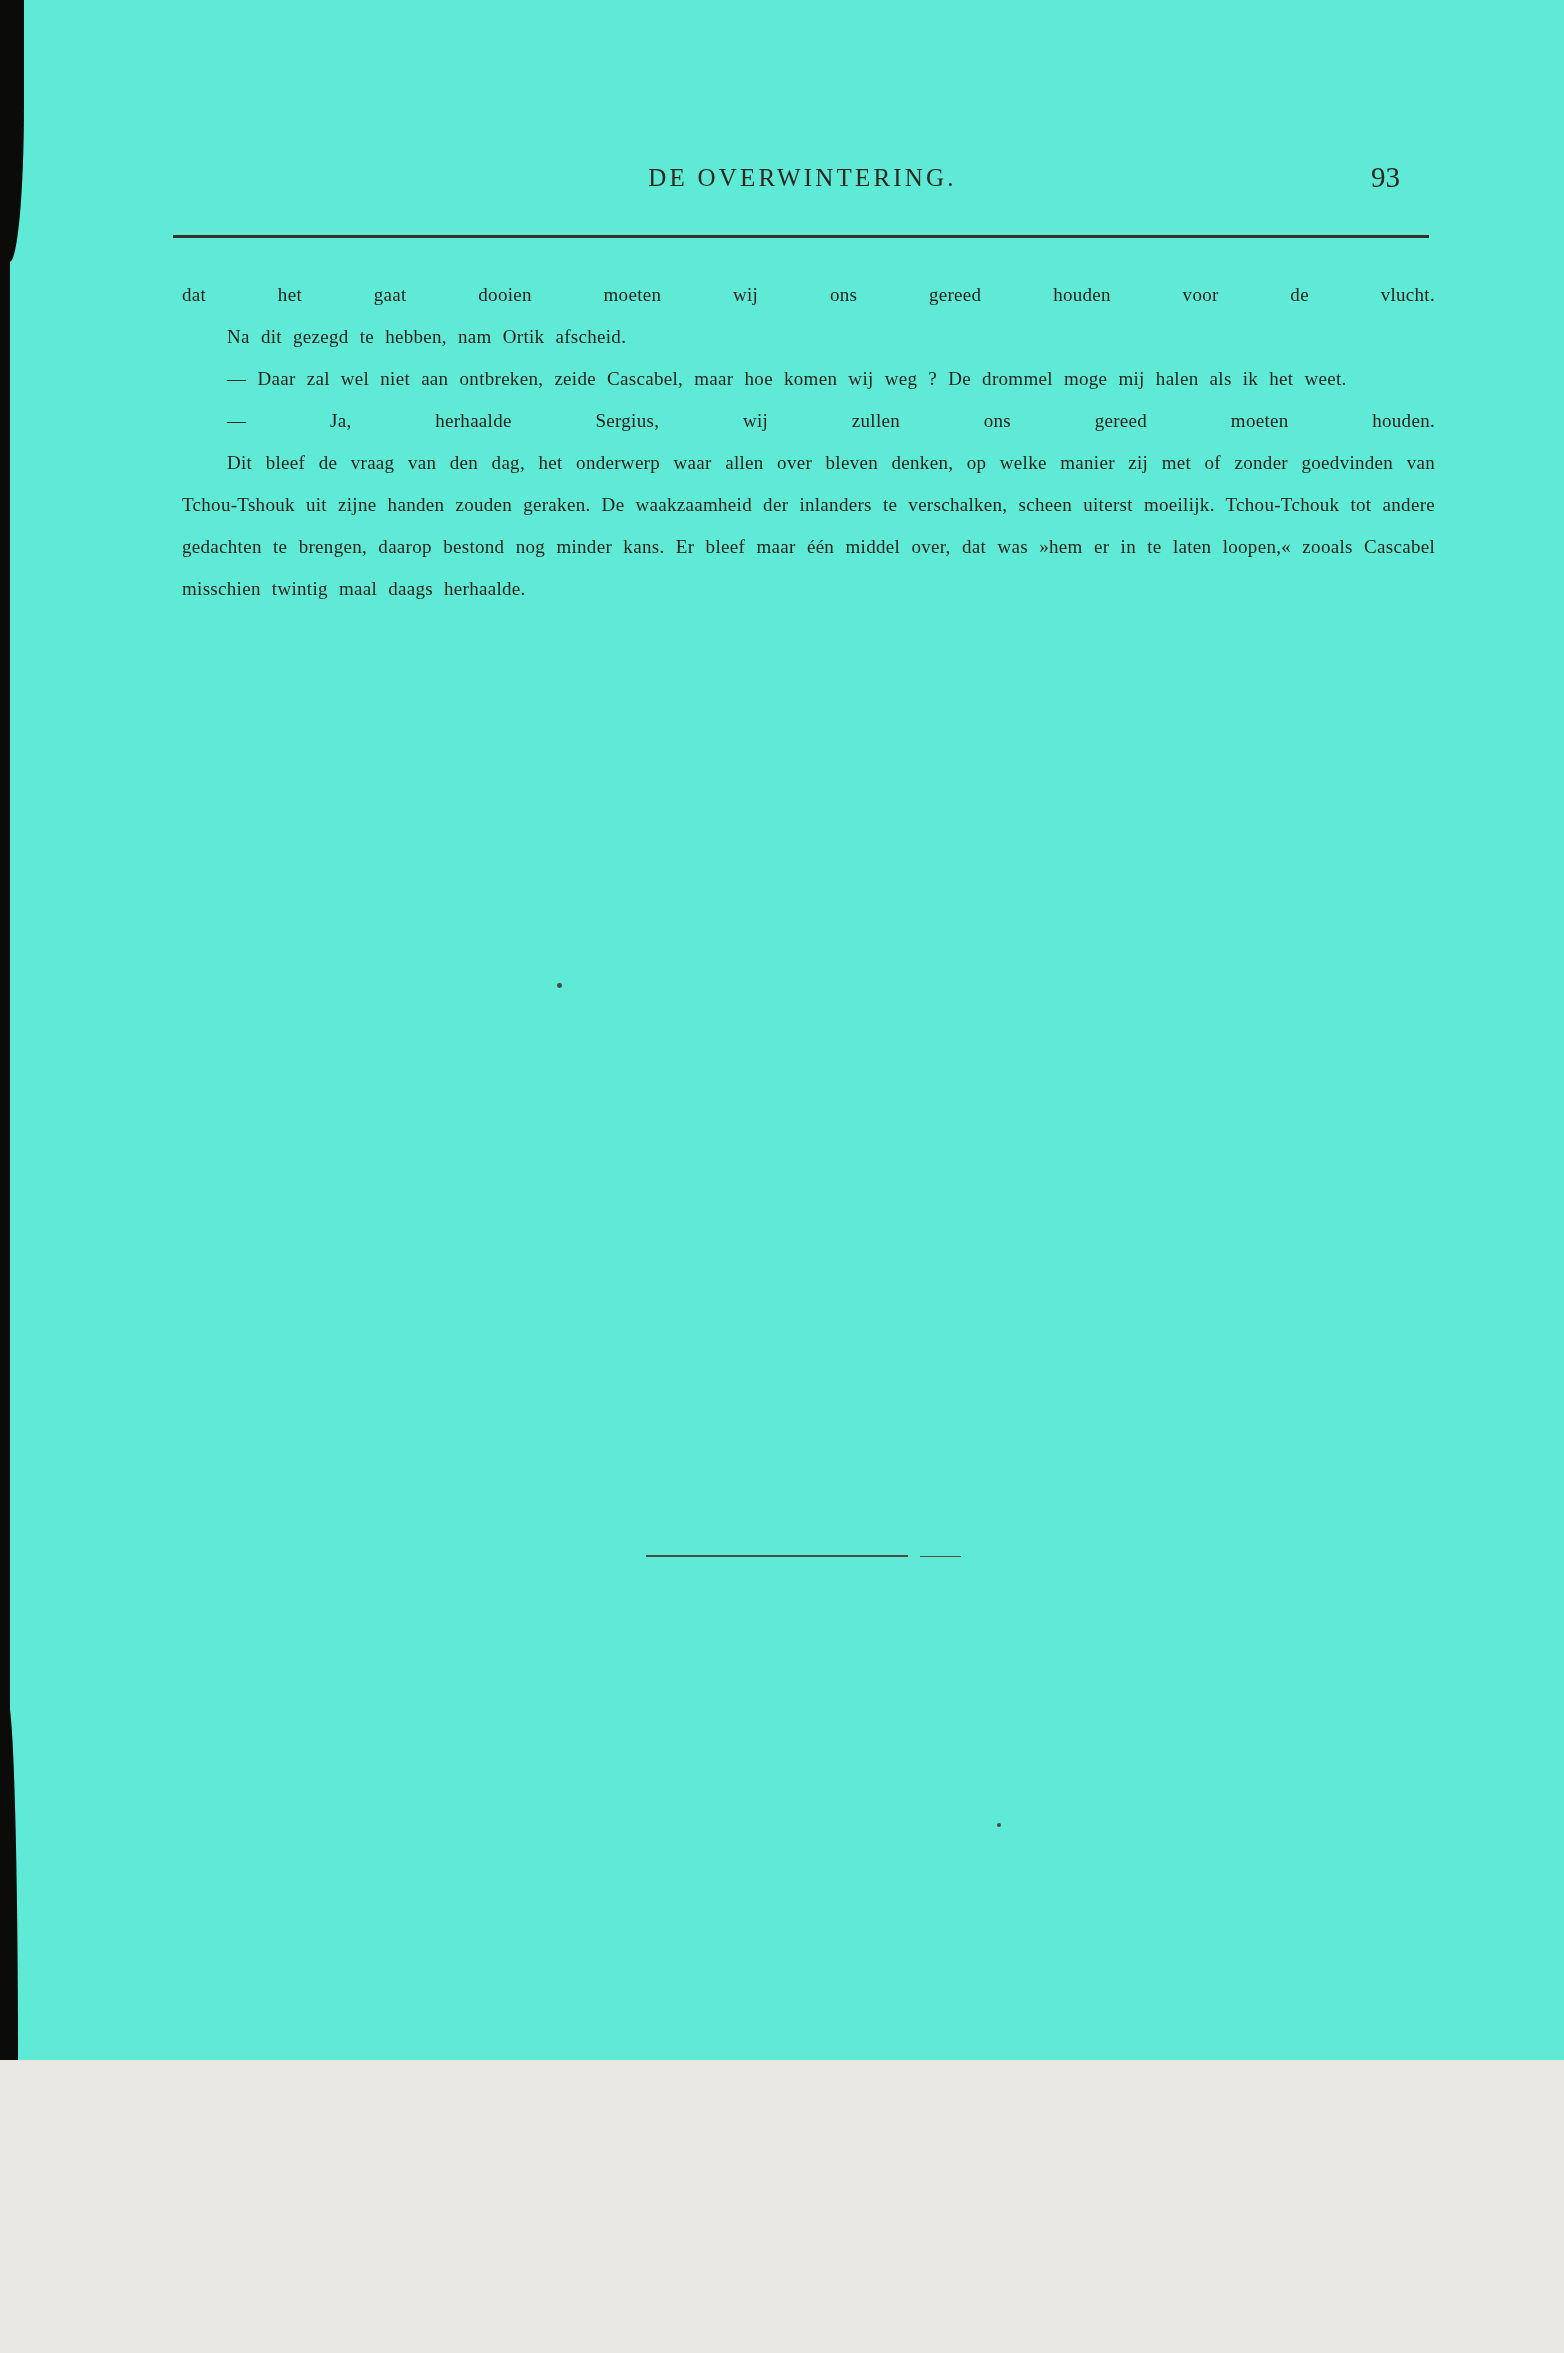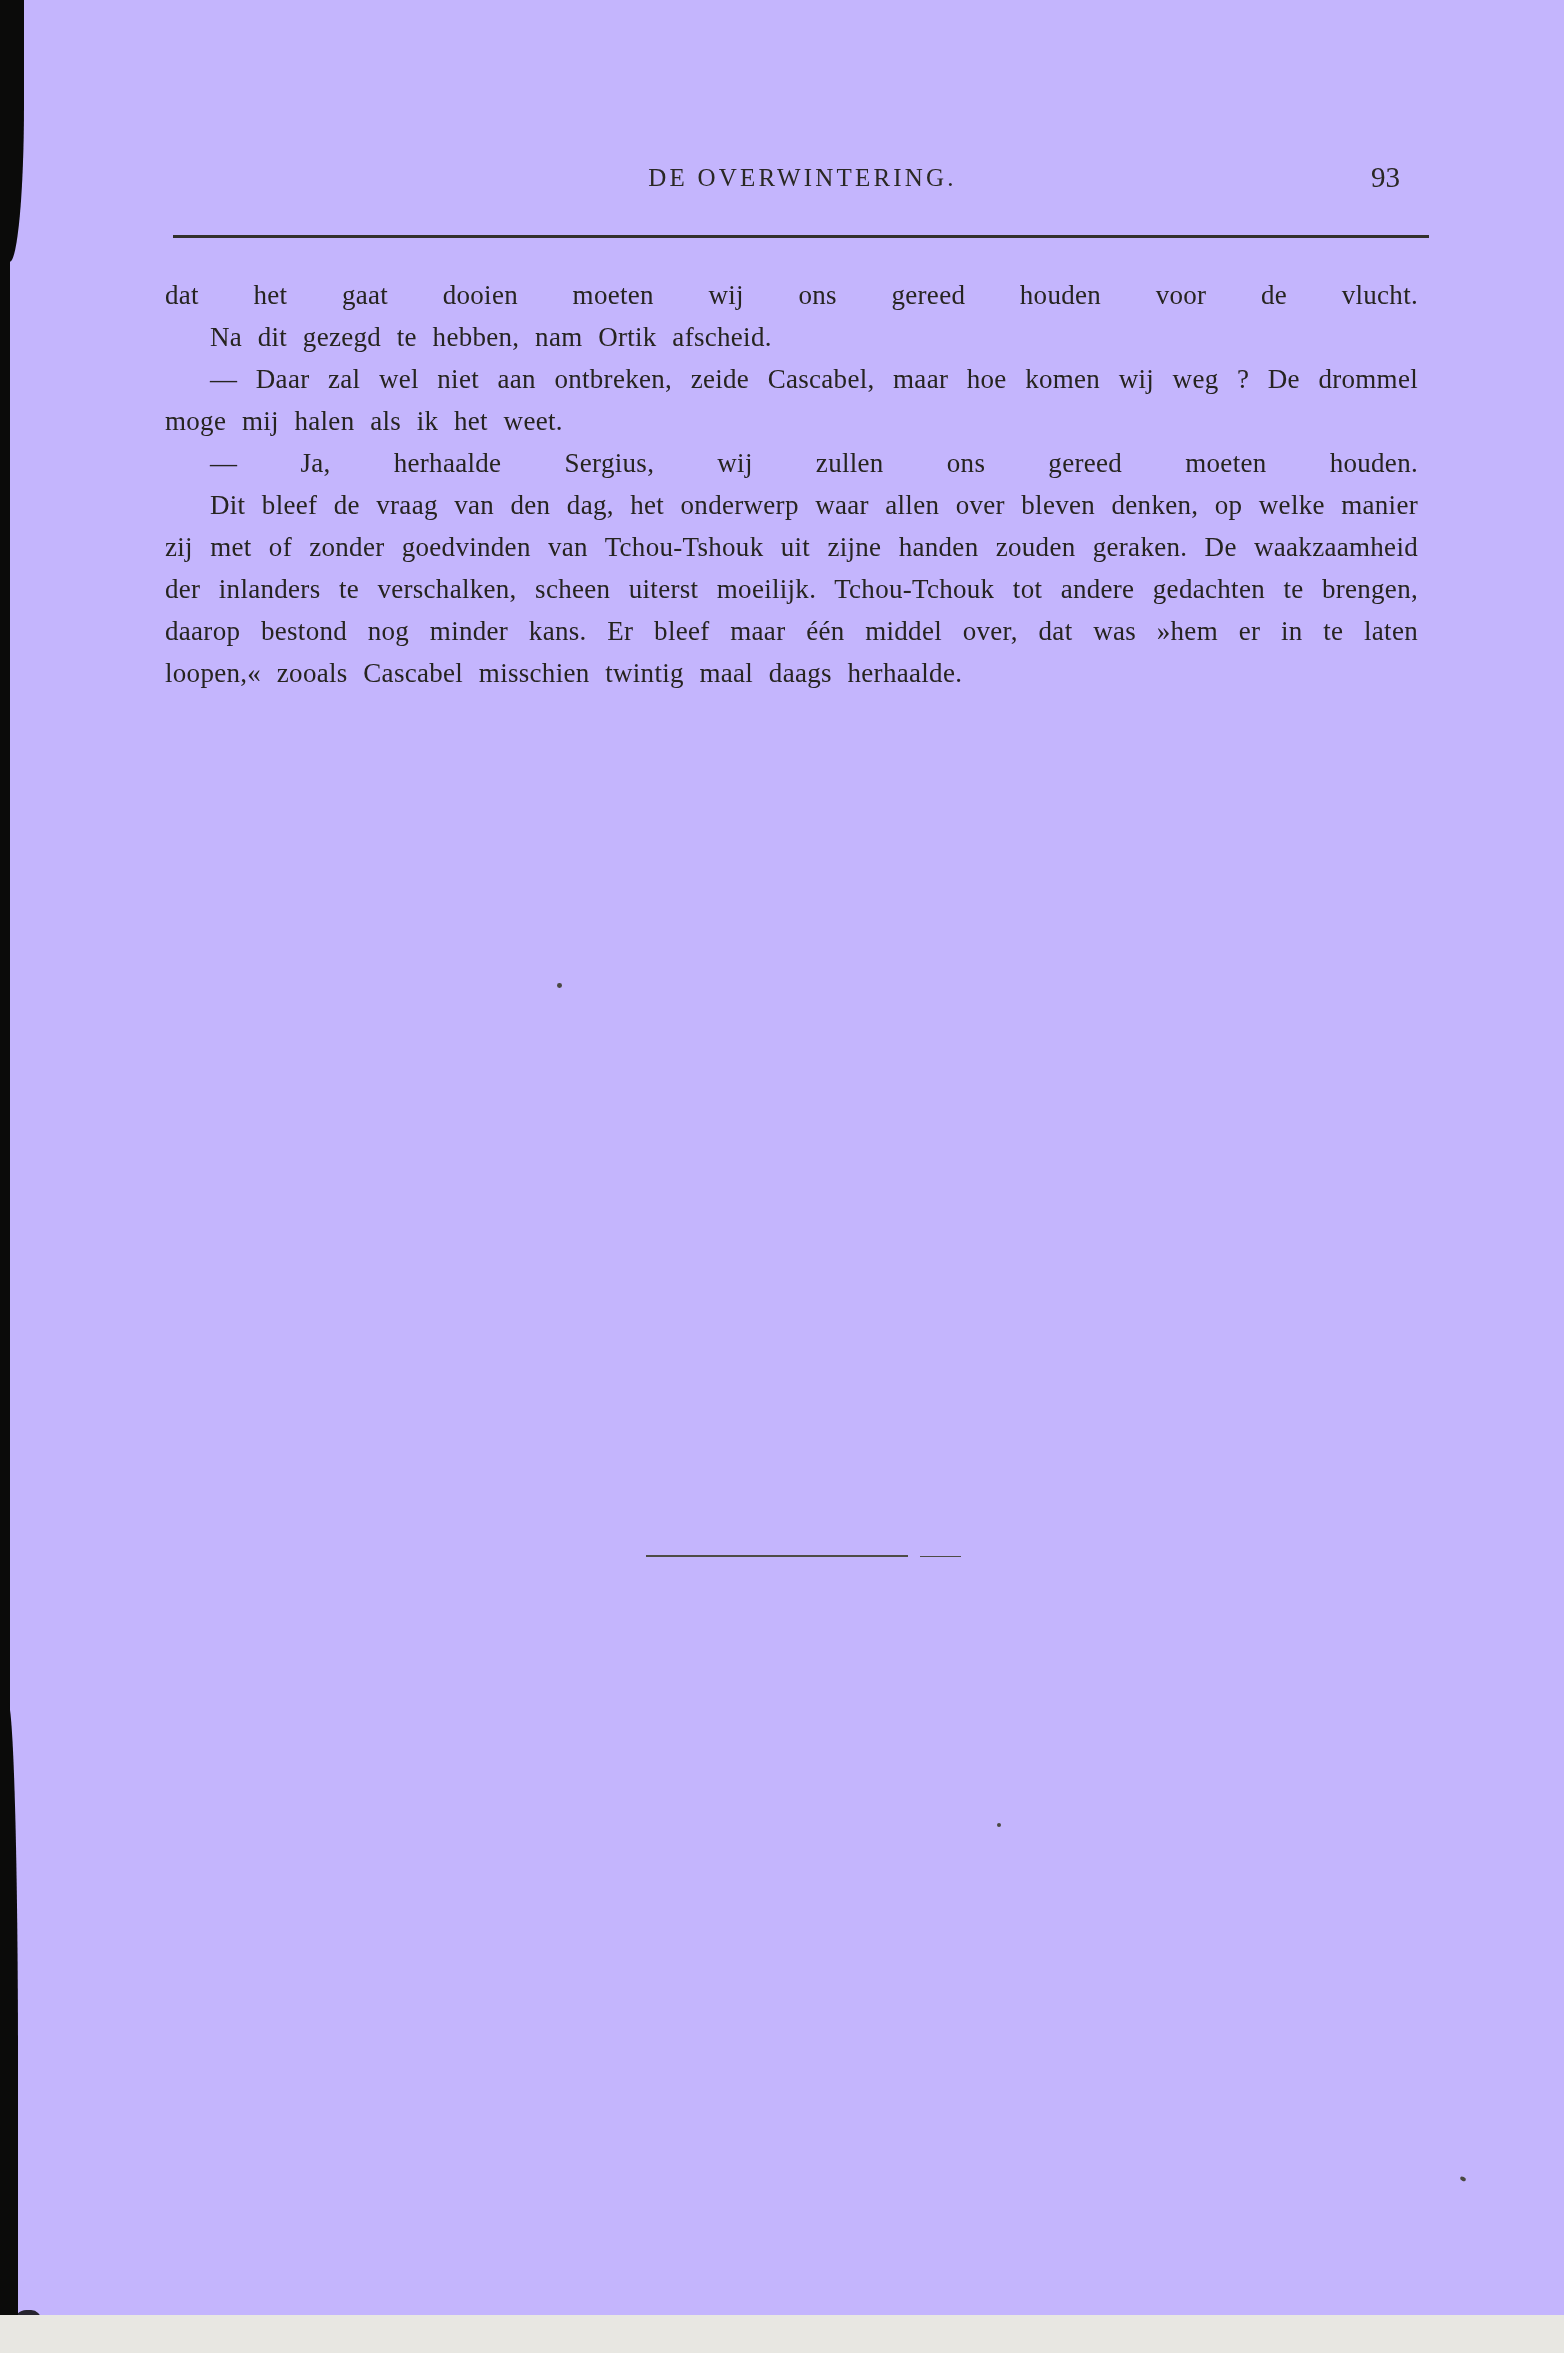--- a/index.html
+++ b/index.html
@@ -3,22 +3,22 @@
 <meta charset="utf-8">
 <style>
   html, body {
     margin: 0;
     padding: 0;
     background: #e8e7e2;
   }
   .page {
     position: relative;
     width: 1565px;
-    height: 2315px;
-    background: #c4b5fd;
+    height: 2060px;
+    background: #5eead4;
     overflow: hidden;
     font-family: "Liberation Serif", "DejaVu Serif", serif;
     color: #262420;
   }
 
   
   .artifact { position: absolute; background: #0b0b0a; }
   .edge-mid    { left: 0; top: 0; width: 10.3px; height: 2354px; border-radius: 0 4.8px 4.8px 0; }
   .edge-top    { left: 0; top: 0; width: 24px; height: 262px; border-radius: 0 0 60% 0; }
   .edge-bottom { left: 0; top: 1702px; width: 18.3px; height: 652px; border-radius: 0 55% 0 0; }
@@ -57,24 +57,24 @@
     left: 173px;
     top: 235px;
     width: 1256px;
     height: 3.2px;
     background: #33312c;
   }
 
   
   .body-text {
     position: absolute;
-    left: 165px;
+    left: 182px;
     top: 274px;
     width: 1253px;
-    font-size: 27px;
+    font-size: 19px;
     line-height: 42px;
     text-align: justify;
     word-spacing: 0.32em;
     letter-spacing: 0.3px;
   }
   .body-text p { margin: 0; }
   .body-text p.indent { text-indent: 45px; }
   .body-text p.full { text-align-last: justify; }
 
   

